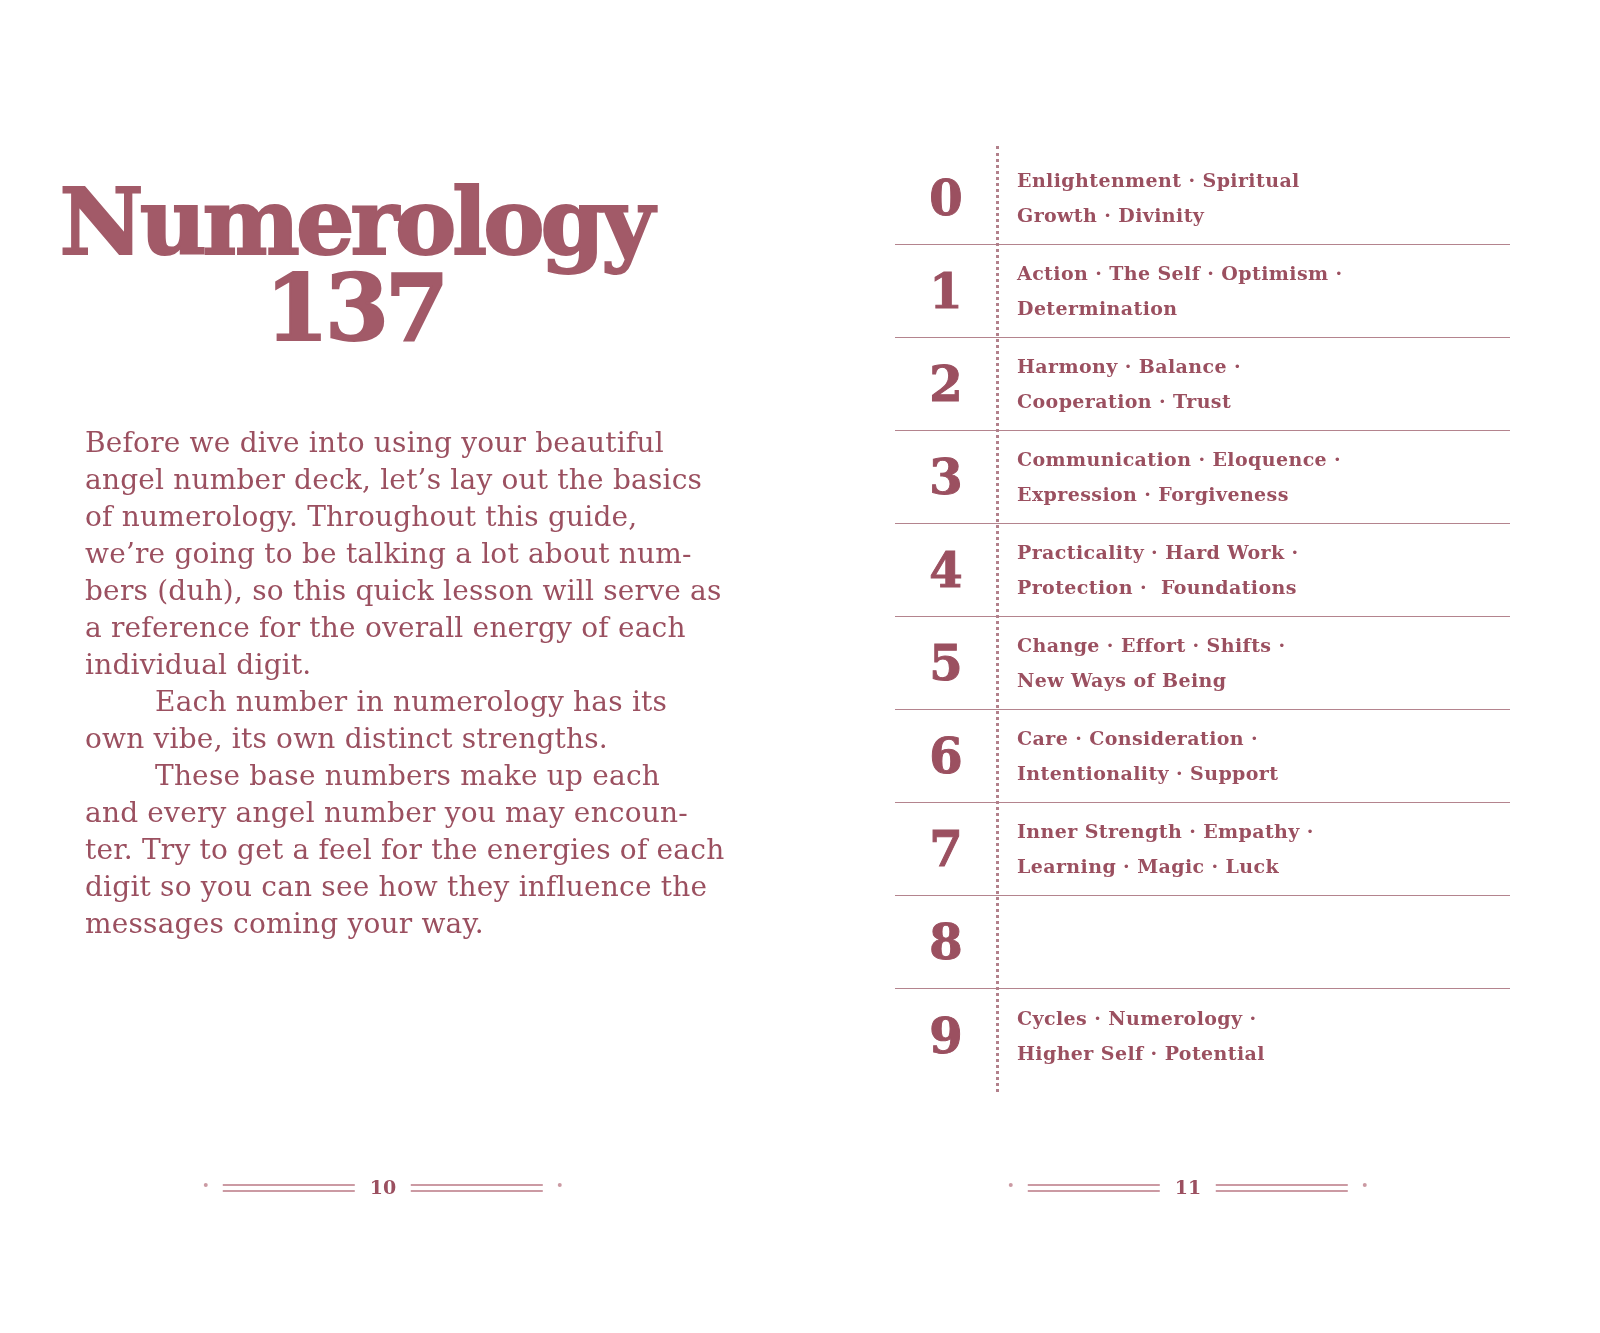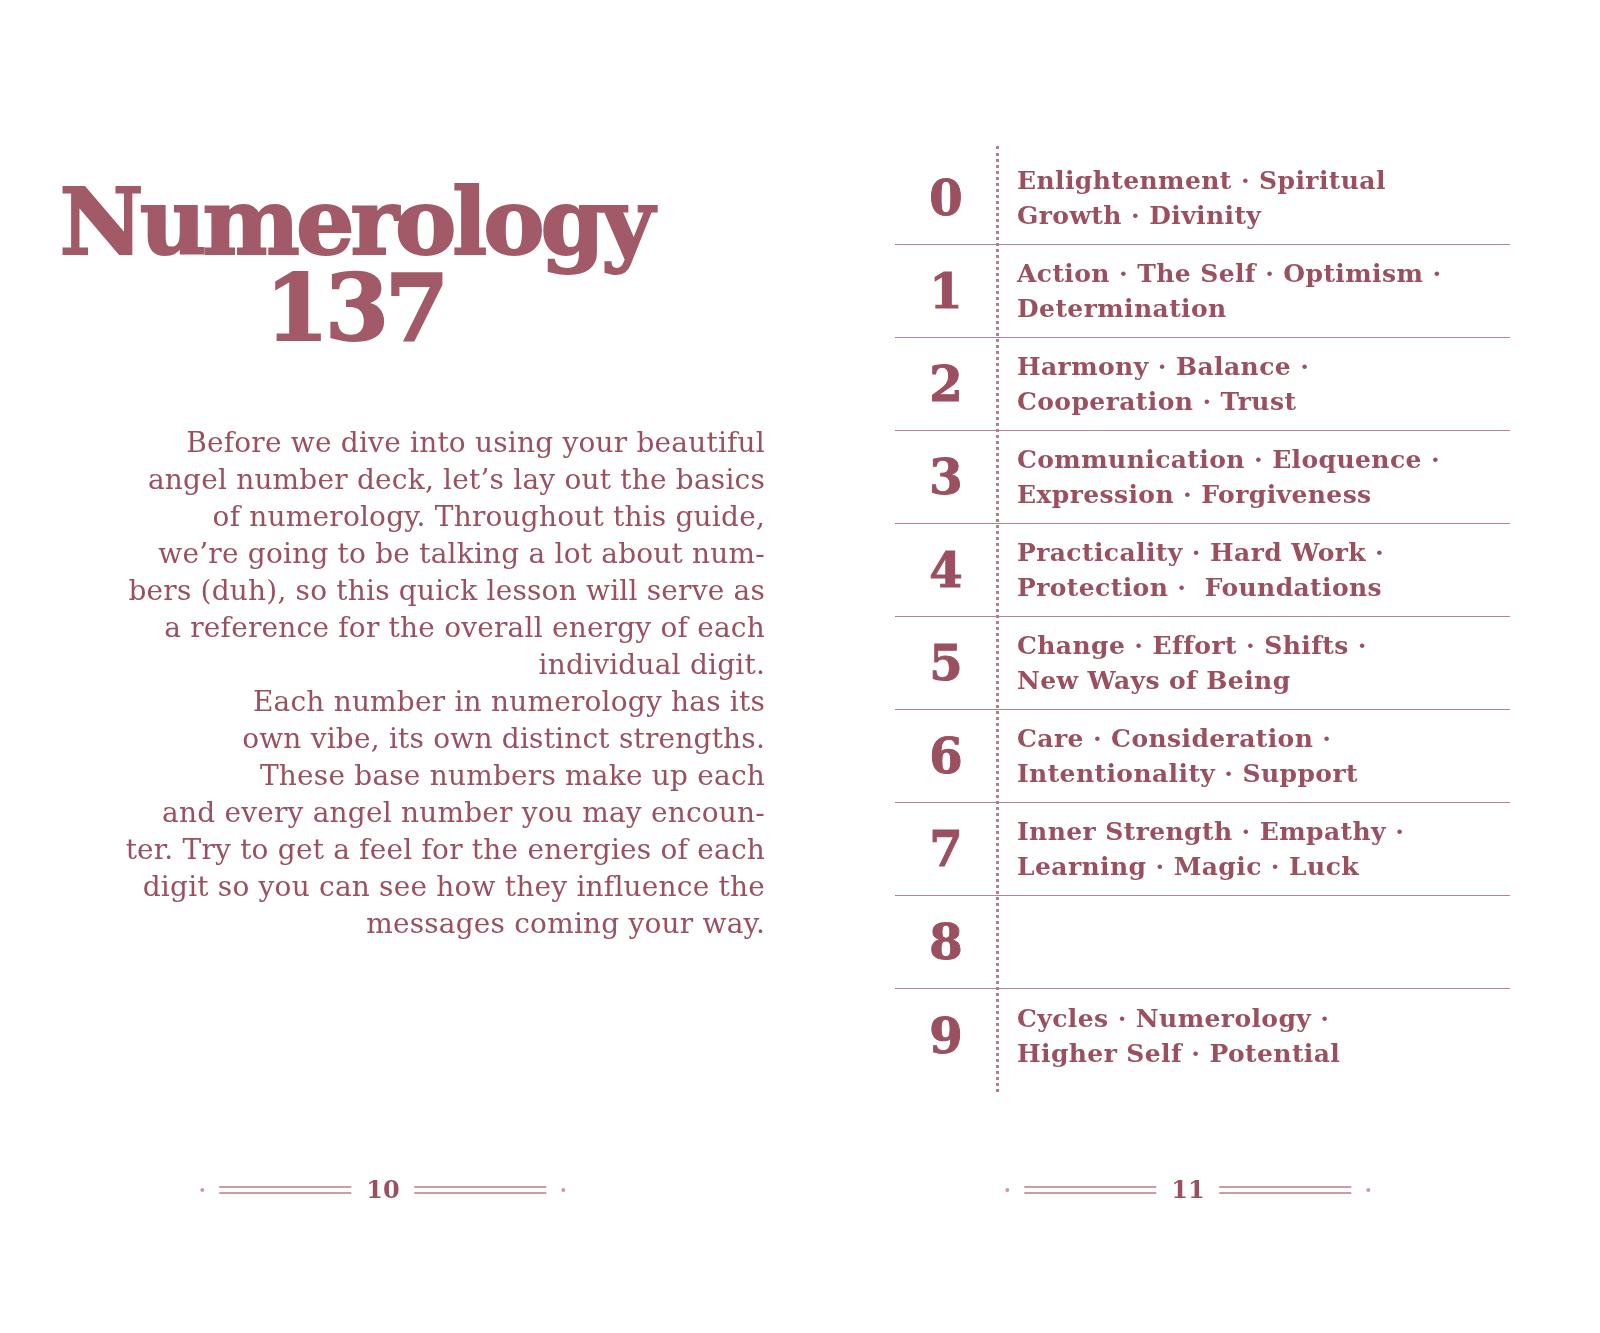--- a/index.html
+++ b/index.html
@@ -41,21 +41,20 @@
   }
   .title .title-line{display:block;}
 
   .body-copy{
     position:absolute;
     left:85px;top:424px;width:680px;
     color:var(--ink);
     font-size:28px;
     line-height:37px;
     letter-spacing:0.2px;
-    text-align:right;
   }
   .body-copy p{
     margin:0;
     white-space:pre-wrap;
   }
   .body-copy p.indent{text-indent:70px;}
 
   
   .num-table{
     position:absolute;
@@ -79,21 +78,21 @@
     flex:0 0 102px;
     text-align:center;
     font-size:48px;
     font-weight:bold;
     color:var(--ink);
     -webkit-text-stroke:1px var(--ink);
   }
   .meaning{
     flex:1;
     padding-left:20px;
-    font-size:25px;
+    font-size:19px;
     font-weight:bold;
     line-height:35px;
     letter-spacing:0.4px;
     color:var(--ink);
     white-space:pre-wrap;
   }
 
   
   .pagefoot{
     position:absolute;
@@ -110,21 +109,21 @@
     border-bottom:2px solid var(--orn);
   }
   .orn-dot{
     width:4px;height:4px;
     border-radius:50%;
     background:var(--orn);
     align-self:flex-end;
     margin-bottom:10px;
   }
   .pagenum{
-    font-size:24px;
+    font-size:19px;
     font-weight:bold;
     color:var(--ink);
     line-height:1;
   }
 </style>
 </head>
 <body>
 
 <div class="spread">
 

